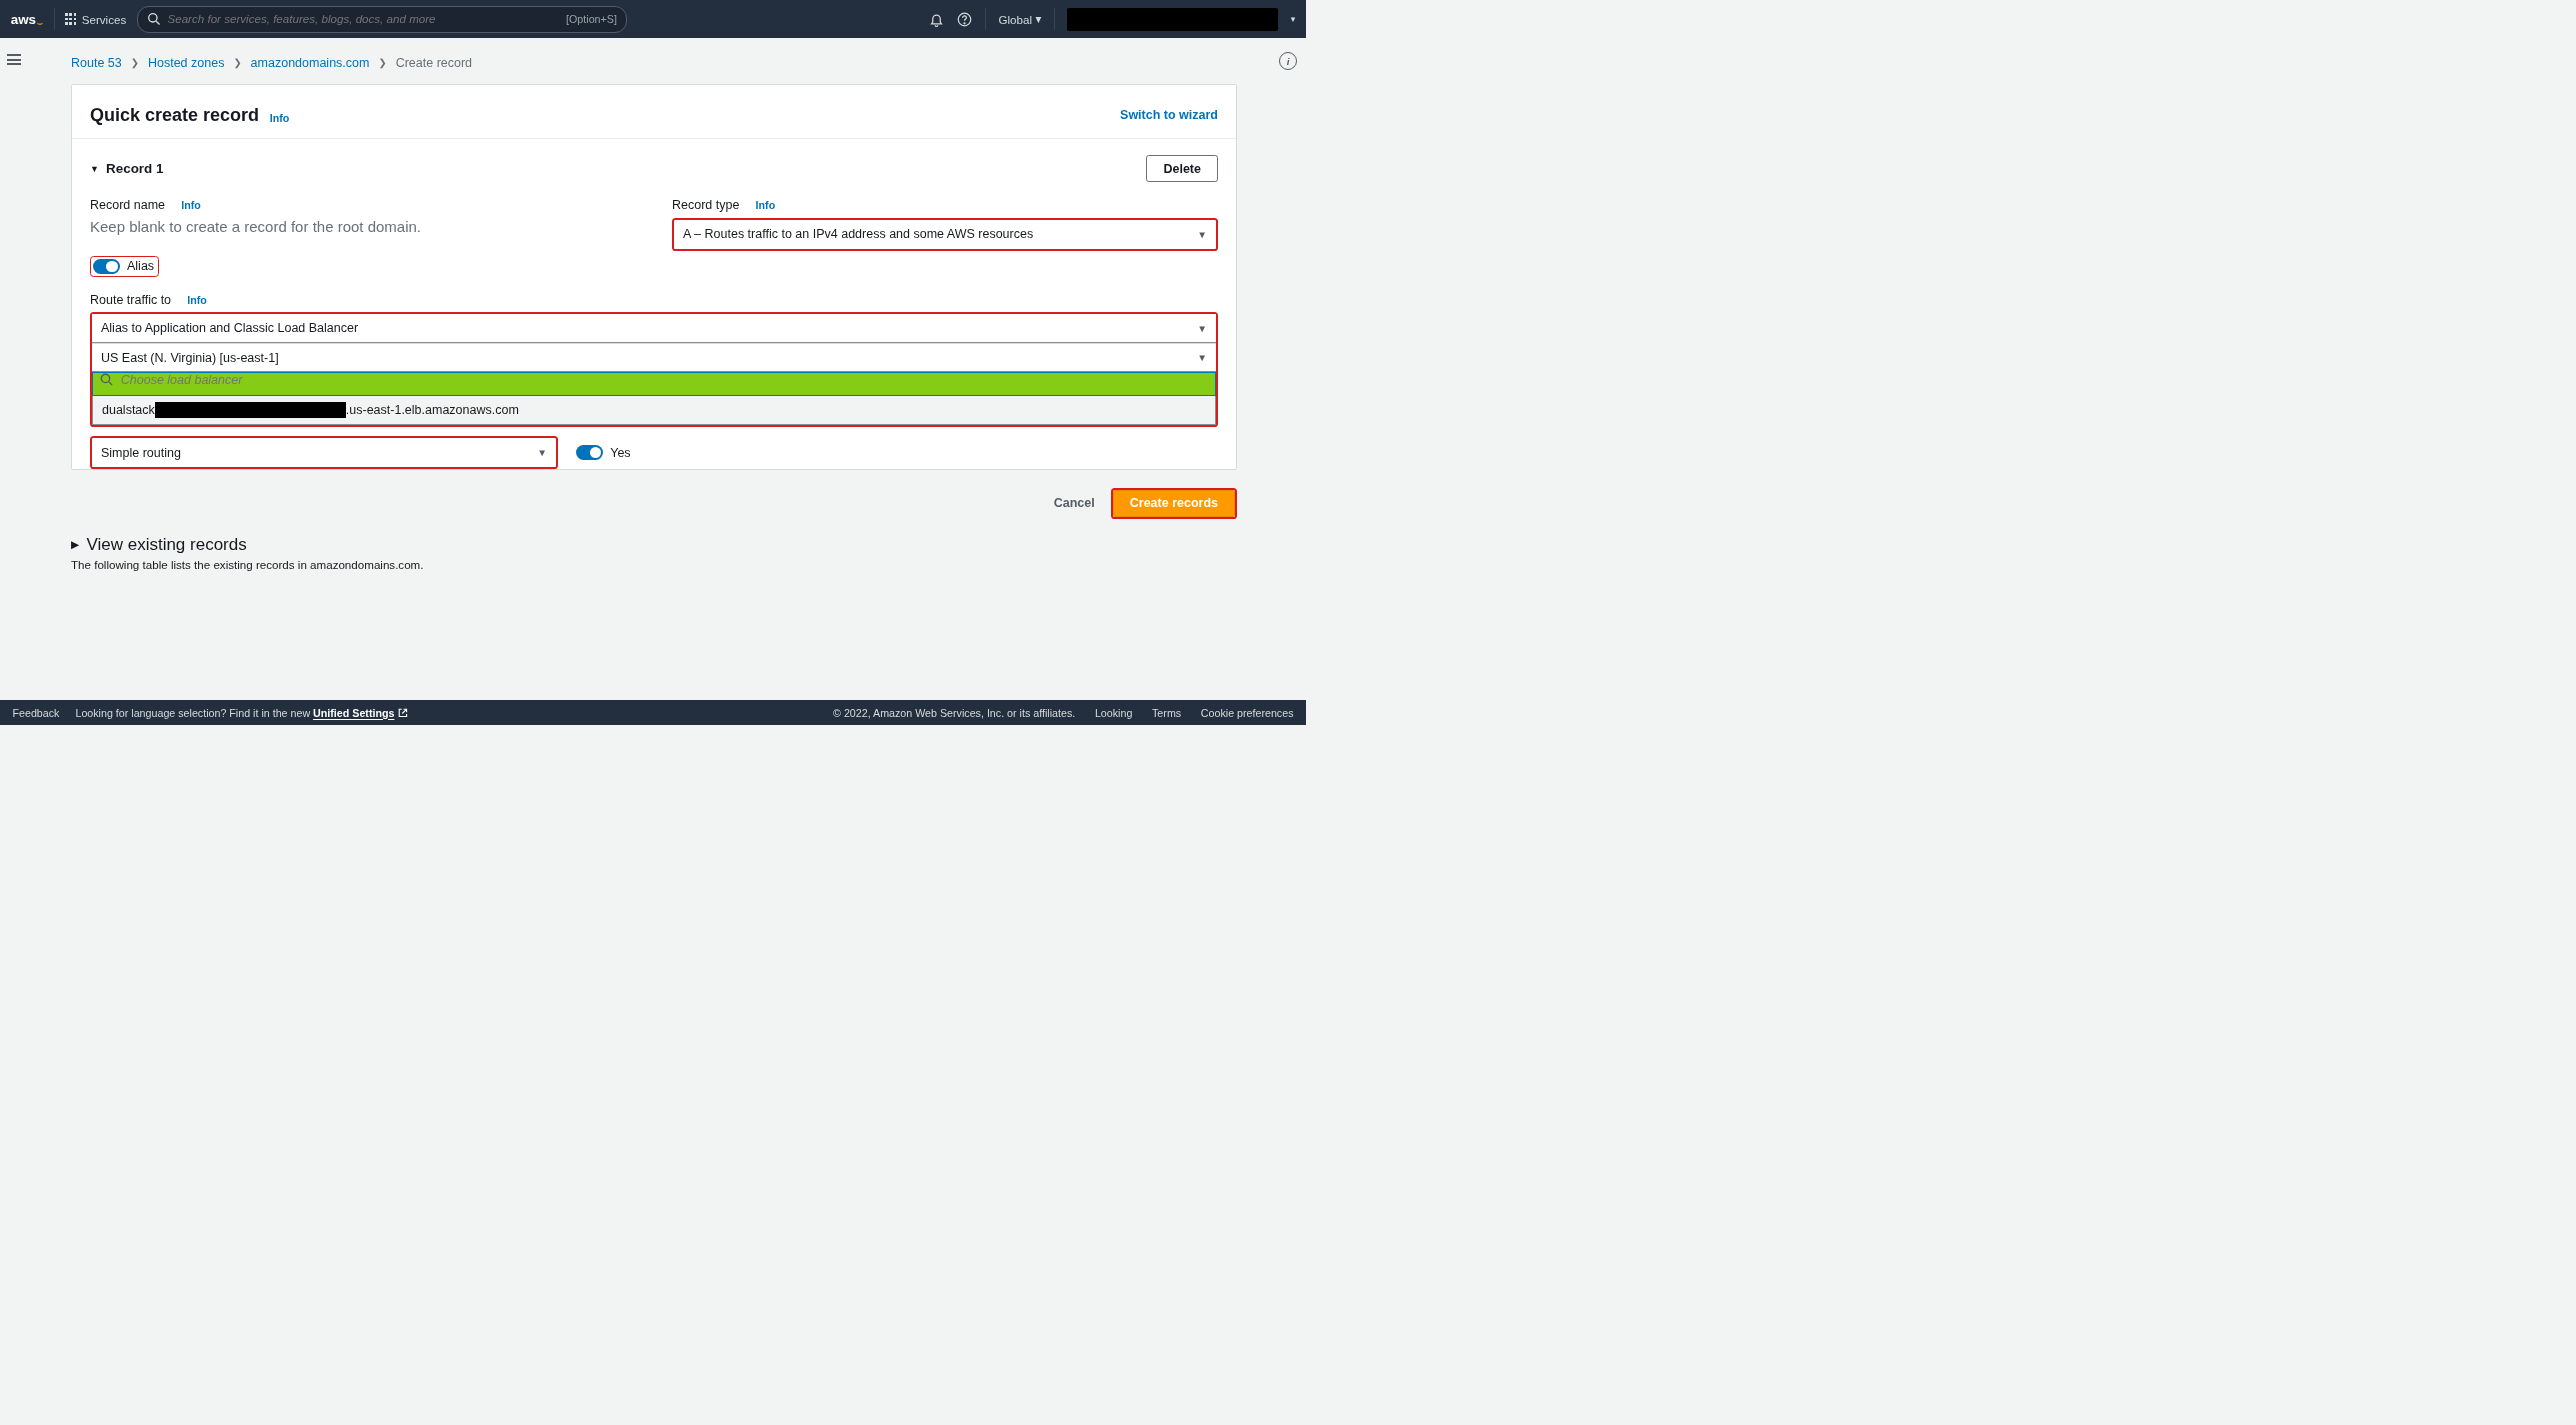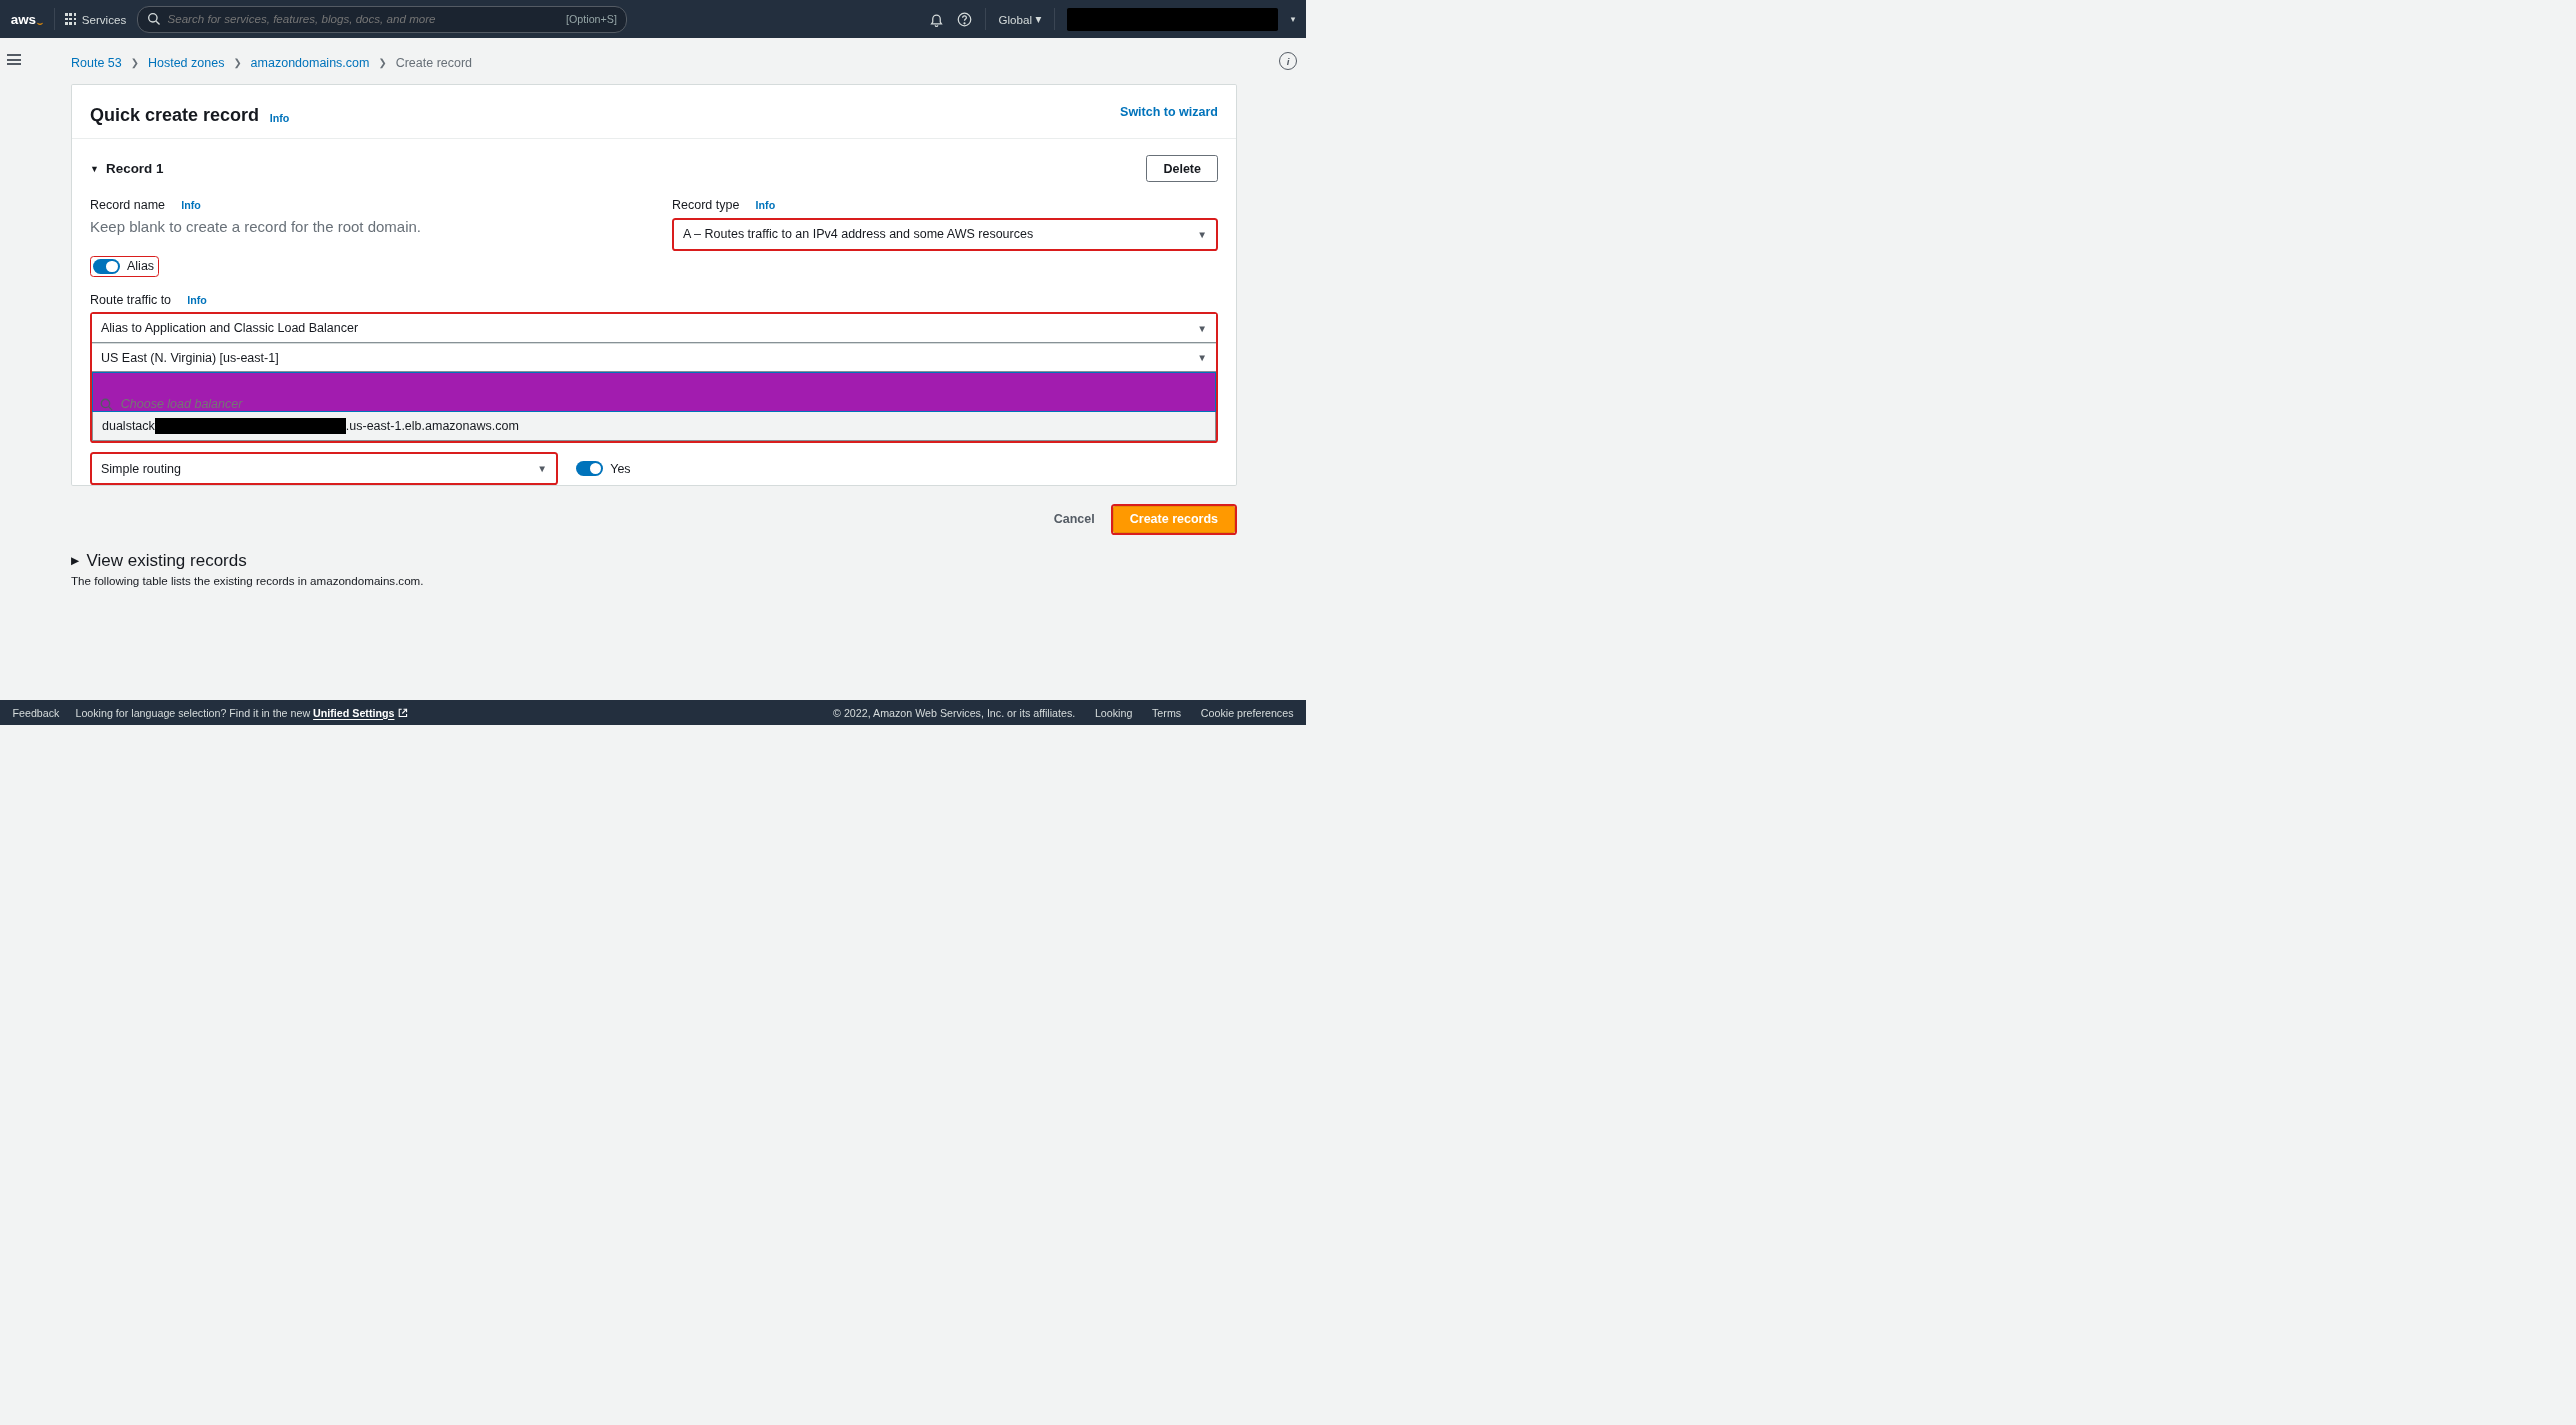--- a/index.html
+++ b/index.html
@@ -98,21 +98,21 @@
   .bc-sep { color:#687078; font-size:9.8px;}
   .bc-current { color:#687078;}
 
   .panel {
     margin: 0 39px 18px 39px;
     background:#fff;
     border:0.9px solid #d5dbdb;
     border-radius:1.8px;
   }
   .panel-header {
-    display:flex; justify-content:space-between; align-items:flex-start;
+    display:flex; justify-content:space-between; align-items:center;
     padding: 19.7px 18px 12.5px 18px;
     border-bottom:0.9px solid #eaeded;
   }
   .panel-title { font-size:18px; font-weight:700; }
   .info-link { color:#0073bb; font-size:10.7px; font-weight:700; margin-left:7.2px; vertical-align:middle; cursor:pointer;}
   .switch-link { color:#0073bb; font-weight:700; font-size:12.5px; cursor:pointer;}
 
   .record-section { padding: 16px 18px 0 18px; }
   .record-head { display:flex; justify-content:space-between; align-items:center; margin-bottom:16px;}
   .record-title { font-weight:700; font-size:13.4px; display:flex; align-items:center; gap:7.2px;}
@@ -171,23 +171,23 @@
   }
   .toggle-label { font-size:12.5px; font-weight:500;}
   .alias-hl { border:1.8px solid #d91d1d; border-radius:3.6px; padding:1.8px 3.6px 1.8px 1.8px; display:inline-flex; align-items:center; gap:7.2px;}
 
   .route-block { margin-top:16px; }
   .route-stack { border:2.7px solid #d91d1d; border-radius:3.6px; padding:0;}
   .route-stack .select-fake { border-radius:0; border-left:none; border-right:none;}
   .route-stack .select-fake:first-child { border-top:none;}
   .search-row {
     border:1.8px solid #0073bb;
-    height:40px;
-    display:flex; align-items:flex-end; gap:7.2px; padding:0 7.2px;
-    background:#a21caf;
+    height:24px;
+    display:flex; align-items:flex-start; gap:7.2px; padding:0 7.2px;
+    background:#84cc16;
   }
   .search-row input { flex:1; border:none; outline:none; font-size:12.5px; font-style:italic; background:transparent;}
   .dropdown-opt {
     background:#f2f3f3;
     border:0.9px solid #879196; border-top:none;
     height:29px;
     display:flex; align-items:center;
     padding:0 9px;
     font-size:12.5px;
     cursor:pointer;

